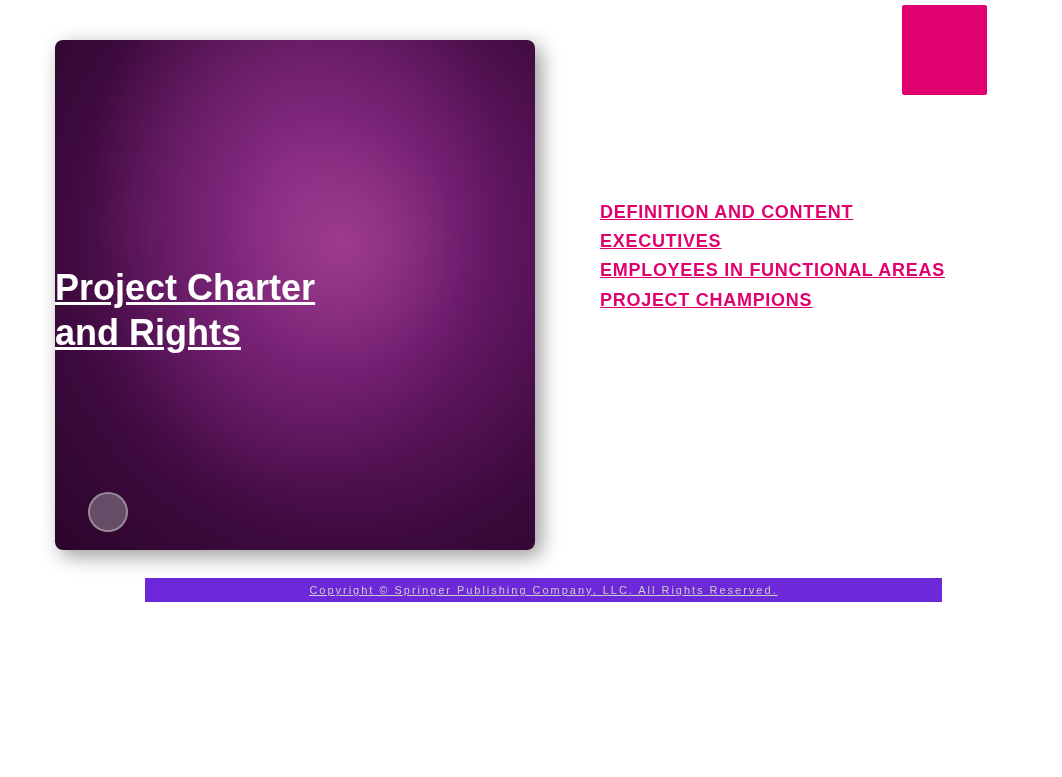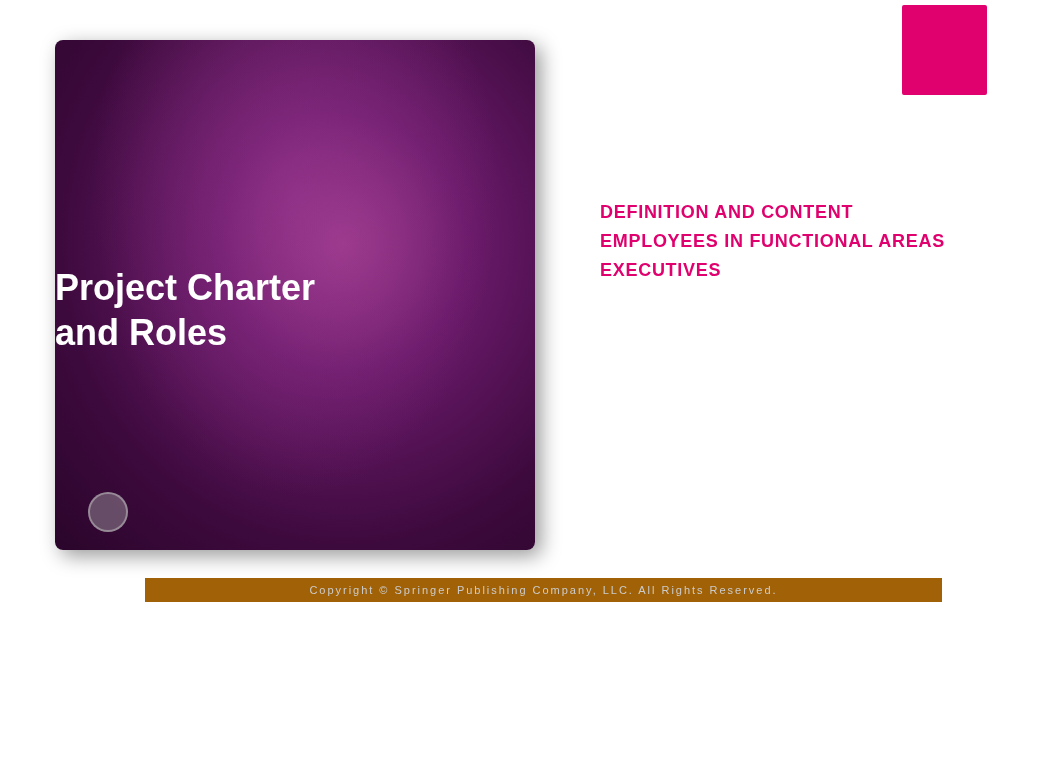--- a/index.html
+++ b/index.html
@@ -1,18 +1,19 @@
 <!DOCTYPE html>
 <html><head>
   <meta charset="utf-8">
   <style>
     * {
       margin: 0;
       padding: 0;
       box-sizing: border-box;
+      text-decoration: underline;
     }
 
     body {
       width: 1062px;
       height: 777px;
       background-color: #ffffff;
       font-family: Arial, sans-serif;
       overflow: hidden;
       position: relative;
     }
@@ -91,45 +92,46 @@
       line-height: 1.4;
       max-width: 380px;
     }
 
     
     .copyright-bar {
       position: absolute;
       bottom: 175px;
       left: 145px;
       right: 120px;
-      background-color: #a16207;
+      background-color: #6d28d9;
       color: #cccccc;
       font-size: 11px;
       letter-spacing: 0.18em;
       text-align: center;
       padding: 6px 10px;
     }
   </style>
 </head>
 <body>
 
 <div class="top-right-square"></div>
 
 <div class="book-cover">
   <div class="book-cover-inner"></div>
 </div>
 
 <div class="cover-logo"></div>
 
 <div class="book-title">
   <span>Project Charter</span><br>
-  <span>and Roles</span>
+  <span>and Rights</span>
 </div>
 
 <div class="nav-links">
   <div class="nav-link">DEFINITION AND CONTENT</div>
+  <div class="nav-link">EXECUTIVES</div>
   <div class="nav-link">EMPLOYEES IN FUNCTIONAL AREAS</div>
-  <div class="nav-link">EXECUTIVES</div>
+  <div class="nav-link">PROJECT CHAMPIONS</div>
 </div>
 
 <div class="copyright-bar">
   <span>Copyright © Springer Publishing Company, LLC. All Rights Reserved.</span>
 </div>
 
 </body></html>

